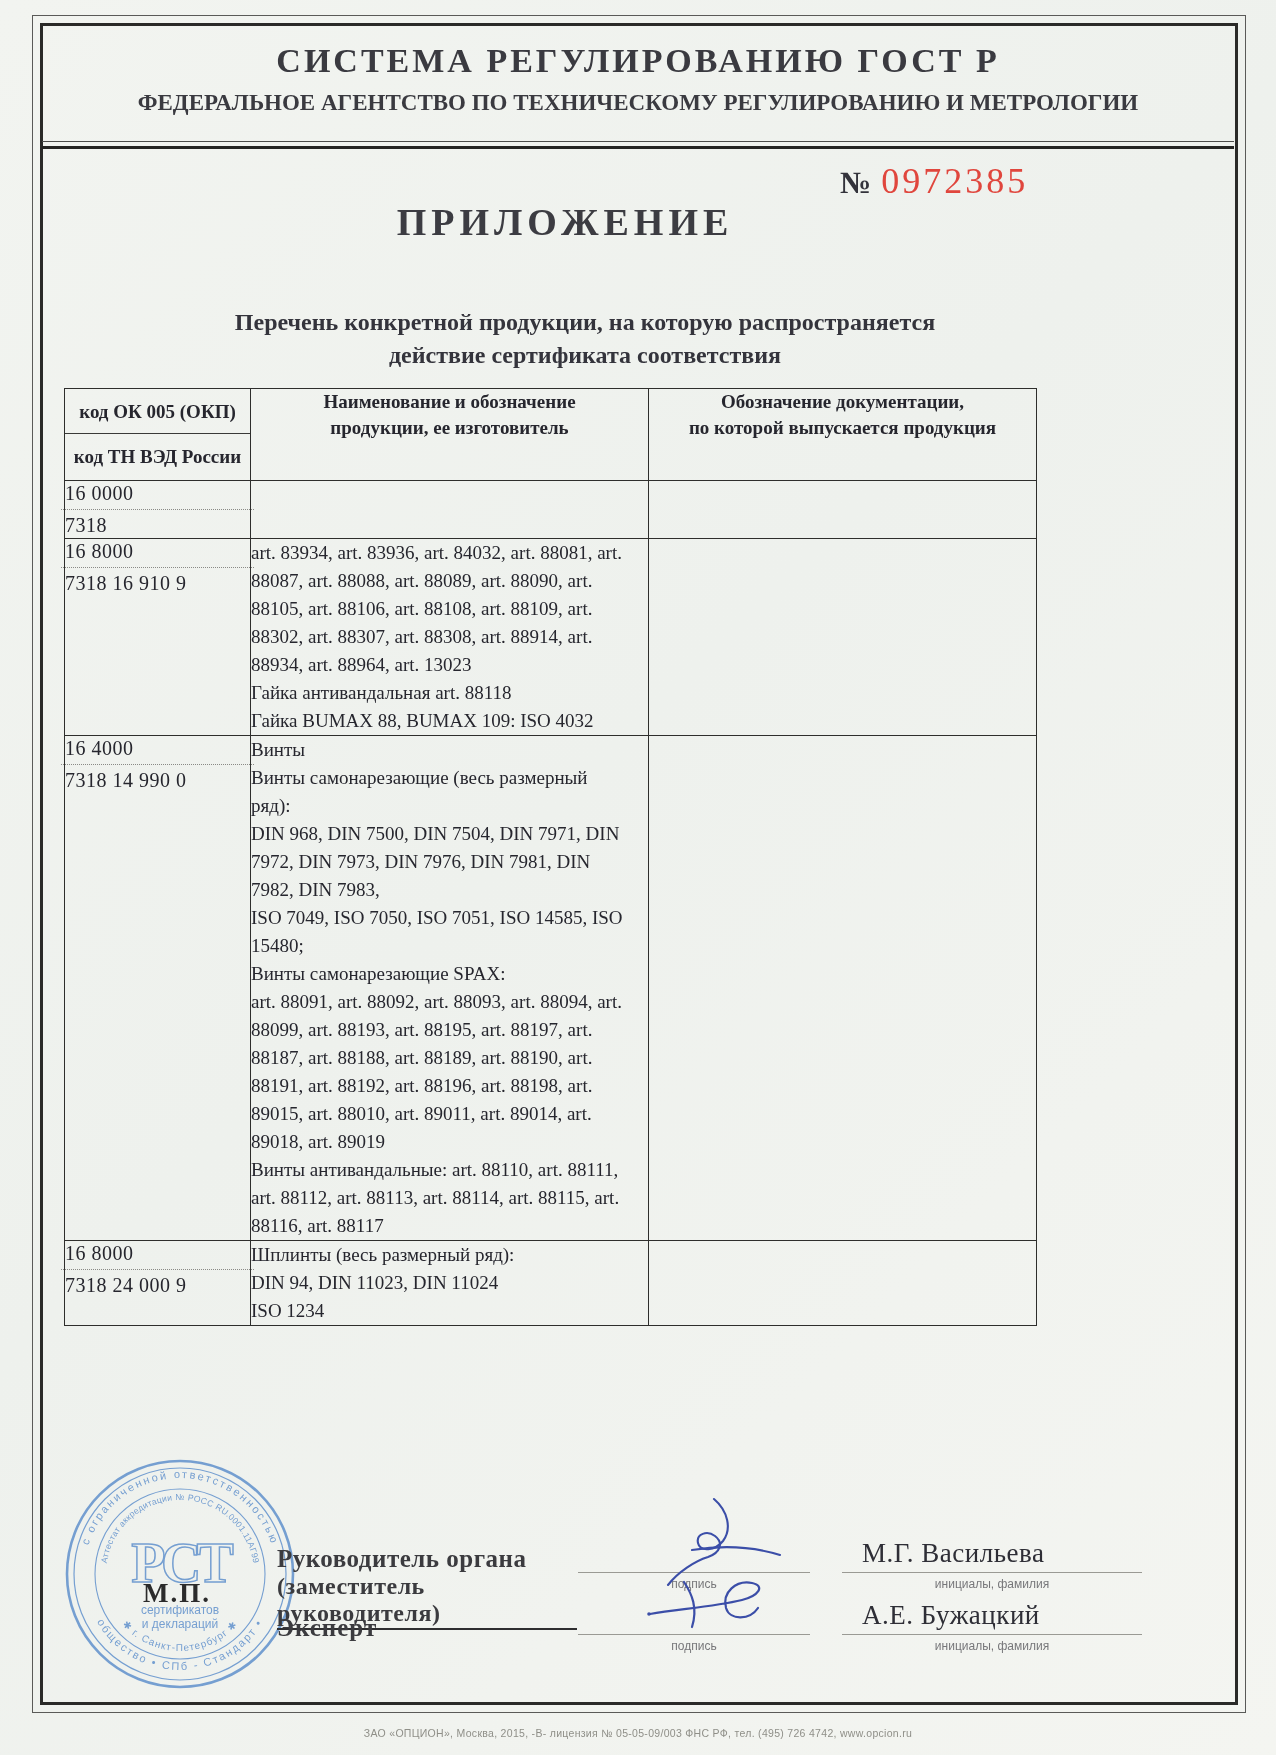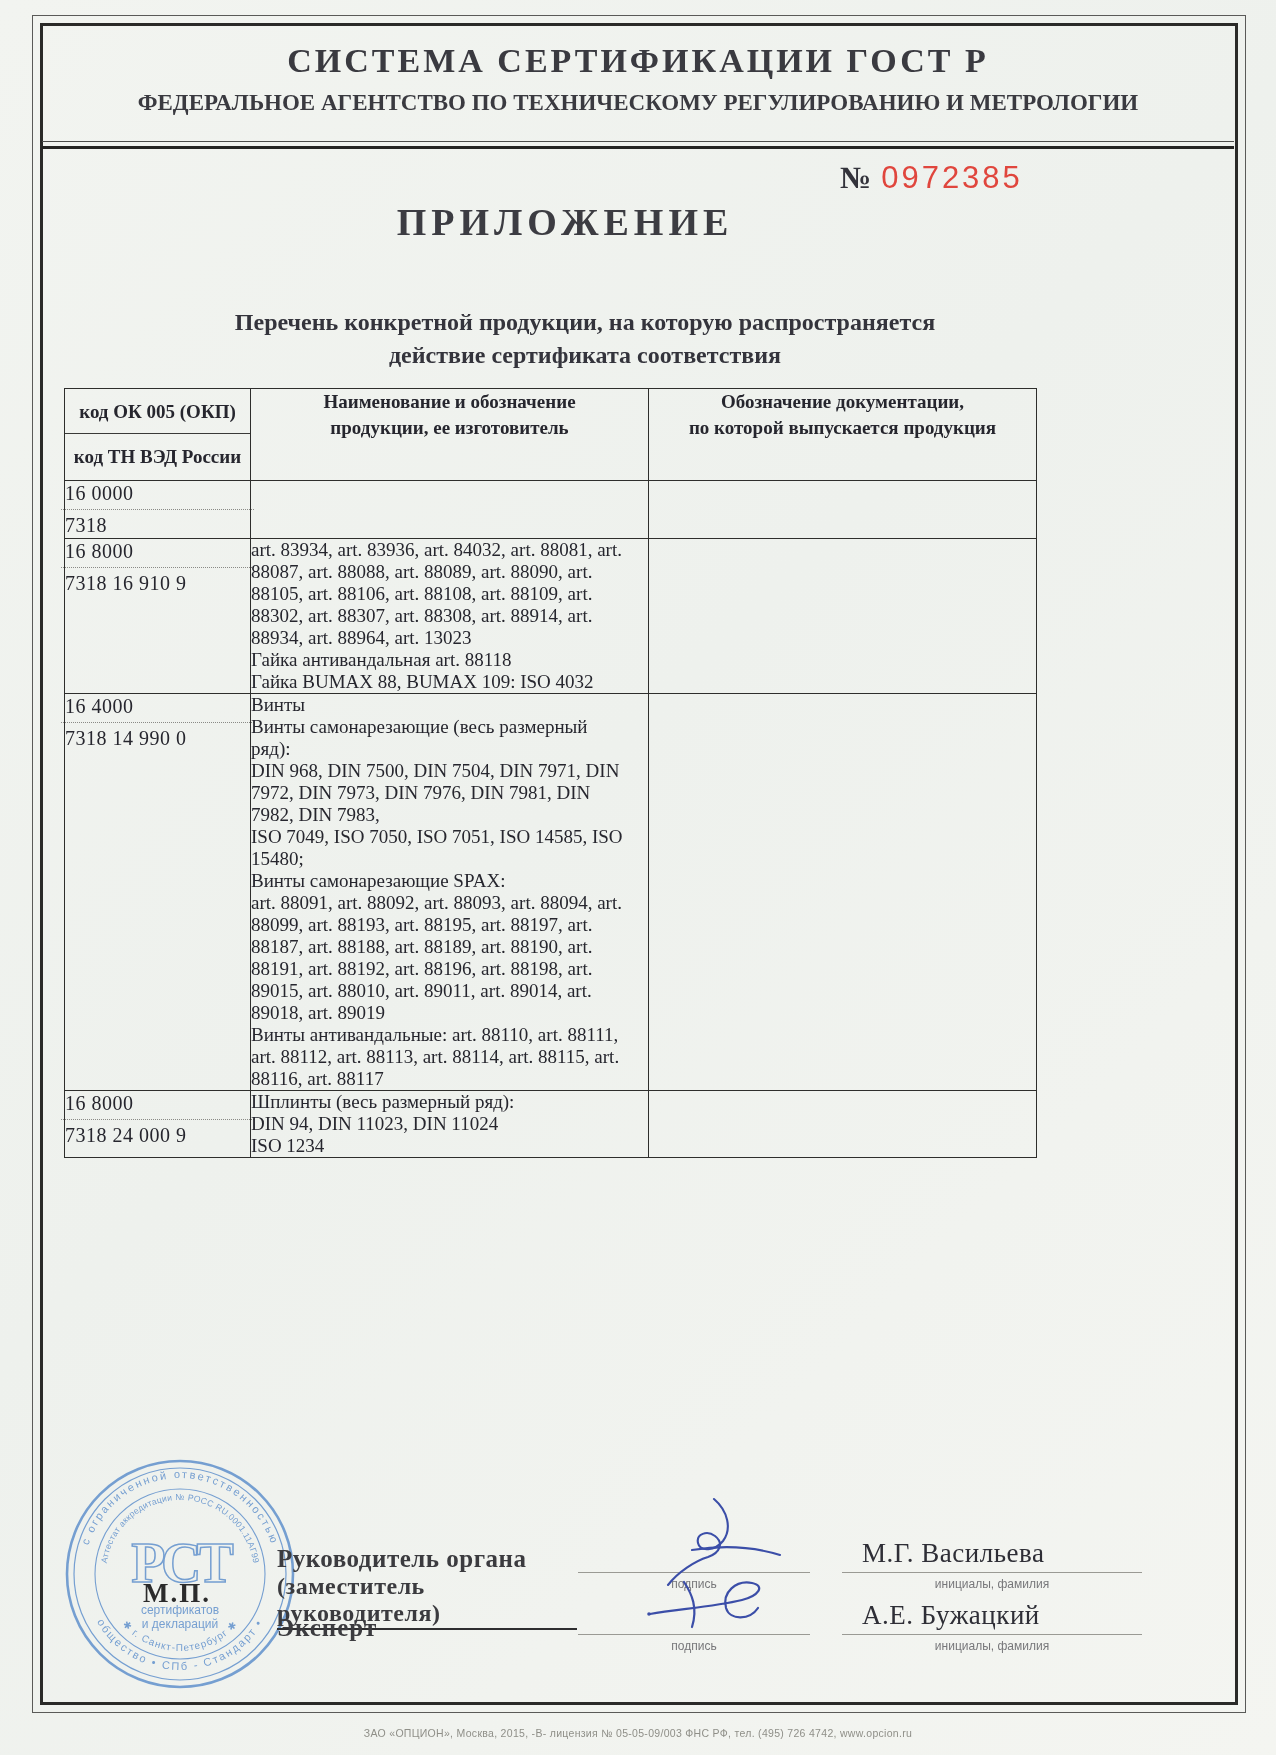--- a/index.html
+++ b/index.html
@@ -11,40 +11,40 @@
   .frame-outer{position:absolute;left:32px;top:15px;width:1212px;height:1696px;border:1.5px solid #5a5a58;}
   .frame-inner{position:absolute;left:7px;top:7px;right:7px;bottom:7px;border:3px solid #2a2a28;}
   .hdr1{position:absolute;left:45px;top:42px;width:1186px;text-align:center;
     font-size:34px;font-weight:bold;letter-spacing:3px;color:#3a3a40;}
   .hdr2{position:absolute;left:45px;top:90px;width:1186px;text-align:center;
     font-size:23px;font-weight:bold;letter-spacing:0px;color:#3a3a40;}
   .hdr-rule{position:absolute;left:42px;top:141px;width:1192px;height:4px;
     border-top:1.5px solid #4c4c4a;border-bottom:3px solid #242422;}
   .docnum{position:absolute;left:840px;top:160px;display:flex;align-items:baseline;}
   .docnum .no{font-size:31px;font-weight:bold;color:#33333b;margin-right:10px;}
-  .docnum .digits{font-family:Liberation Sans, sans-serif;font-size:31px;letter-spacing:3px;color:#e0463d;text-align:center;}
+  .docnum .digits{font-family:Liberation Serif, serif;font-size:36px;letter-spacing:3px;color:#e0463d;text-align:center;}
   .title{position:absolute;left:0px;top:200px;width:1130px;text-align:center;
     font-size:38px;font-weight:bold;letter-spacing:5px;color:#3c3c42;}
   .certline{position:absolute;left:0px;top:258px;width:1210px;text-align:center;font-size:24px;font-weight:bold;color:#34343c;}
   .certline .certnum{border-bottom:1.6px solid #44444a;padding:0 14px 2px 10px;font-weight:bold;}
   .desc{position:absolute;left:45px;top:306px;width:1080px;text-align:center;
     font-size:24px;font-weight:bold;color:#34343c;line-height:33px;}
   .pre{white-space:pre-line;}
   .tblwrap{position:absolute;left:64px;top:388px;width:973px;}
   table.products{border-collapse:collapse;width:100%;table-layout:fixed;}
   table.products col.c1{width:186px;} table.products col.c2{width:398px;}
   table.products th,table.products td{border:1.8px solid #2e2e2c;vertical-align:top;padding:0;}
   thead th{border-bottom:3px solid #222;margin-left:40px;}
   .h1cell{padding:0;}
   .h1top{padding:12px 8px 10px 8px;border-bottom:1.4px solid #3a3a38;font-size:19px;font-weight:bold;}
   .h1bot{padding:12px 8px 12px 8px;font-size:19px;font-weight:bold;}
   .hcell{font-size:19px;font-weight:bold;text-align:center;padding:14px 6px;line-height:26px;vertical-align:middle;}
   td.codecell{padding:4px 8px 6px 8px;font-size:20px;line-height:25px;letter-spacing:0.5px;}
   .dotline{border-top:1.6px dotted #8a8a86;margin:3px -4px 3px -4px;}
-  td.namecell{padding:5px 8px 7px 10px;font-size:19px;line-height:22px;}
+  td.namecell{padding:5px 8px 7px 10px;font-size:19px;line-height:28px;}
   td.doccell{padding:4px;}
   .roles{position:absolute;left:277px;top:1545px;width:300px;
     font-family:"Liberation Serif",serif;color:#3b3b3f;}
   .role1a{font-size:25px;font-weight:bold;letter-spacing:0.5px;}
   .role1b{font-size:24px;font-weight:bold;letter-spacing:0.5px;border-bottom:2.4px solid #2e2e30;display:inline-block;padding-bottom:1px;}
   .role2{position:absolute;left:277px;top:1614px;font-size:25px;font-weight:bold;letter-spacing:1px;color:#3b3b3f;}
   .sigline{position:absolute;height:0;border-top:1.3px solid #9a9a94;}
   .sigcap{position:absolute;font-family:"Liberation Sans",sans-serif;font-size:12px;color:#77777a;text-align:center;}
   .namecap{position:absolute;font-family:"Liberation Sans",sans-serif;font-size:12px;color:#77777a;text-align:center;}
   .sigperson{position:absolute;font-size:27px;color:#2e2e36;letter-spacing:0.5px;}
@@ -55,21 +55,21 @@
     font-family:"Liberation Sans",sans-serif;font-size:10.5px;color:#8f8f88;letter-spacing:0.3px;}
 </style>
 </head>
 <body>
 
 <div class="page">
   <div class="frame-outer">
     <div class="frame-inner"></div>
   </div>
 
-  <div class="hdr1">СИСТЕМА СЕРТИФИКАЦИИ ГОСТ Р</div>
+  <div class="hdr1">СИСТЕМА РЕГУЛИРОВАНИЮ ГОСТ Р</div>
   <div class="hdr2">ФЕДЕРАЛЬНОЕ АГЕНТСТВО ПО ТЕХНИЧЕСКОМУ РЕГУЛИРОВАНИЮ И МЕТРОЛОГИИ</div>
   <div class="hdr-rule"></div>
 
   <div class="docnum">
     <span class="no">№</span>
     <span class="digits">0972385</span>
   </div>
 
   <div class="title">ПРИЛОЖЕНИЕ</div>
 

